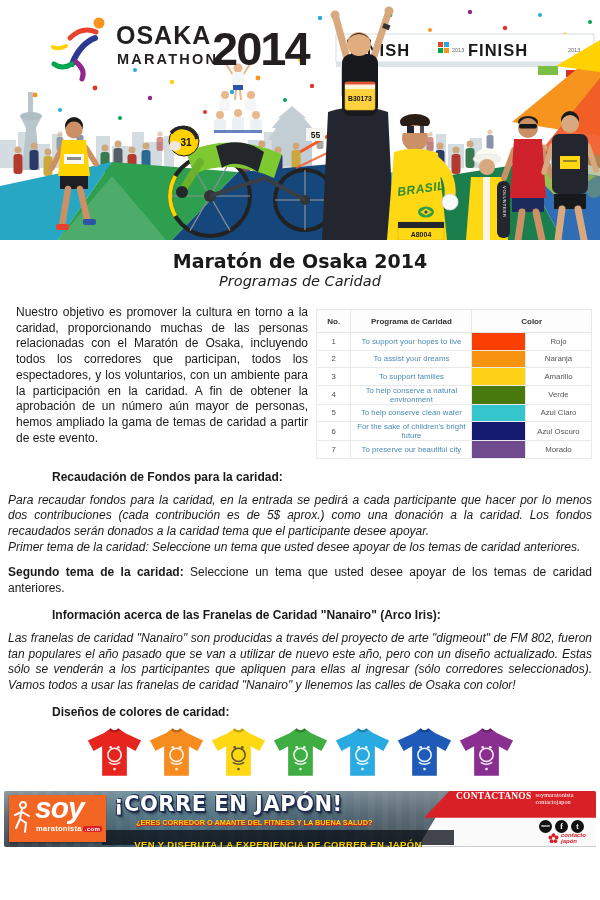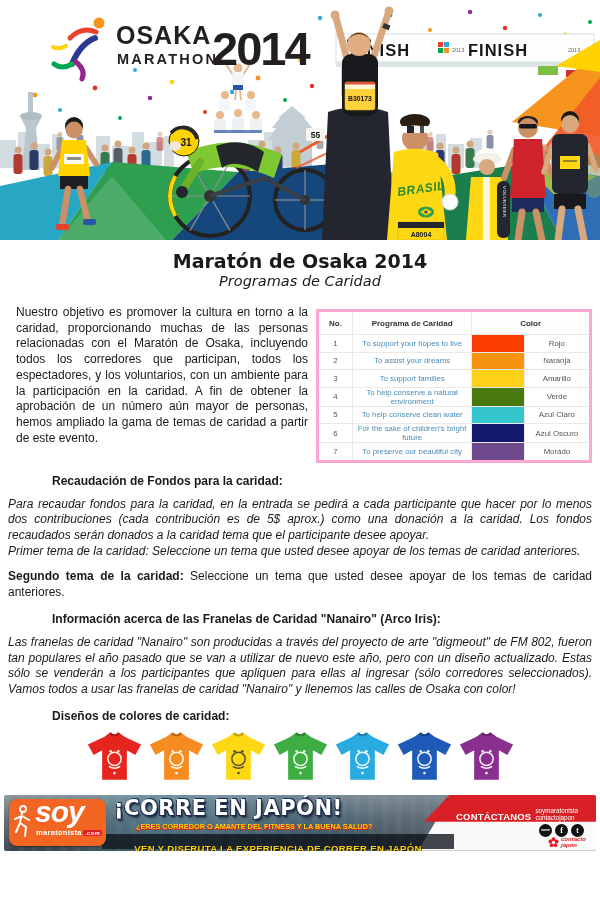--- a/index.html
+++ b/index.html
@@ -9,21 +9,21 @@
   .banner{display:block;width:600px;height:240px;}
   
   .page-title{text-align:center;margin-top:10px;}
   .page-title .t1{font-family:"DejaVu Sans",sans-serif;font-size:19px;font-weight:bold;}
   .page-title .t2{font-family:"DejaVu Sans",sans-serif;font-size:14.5px;font-style:italic;margin-top:1px;}
   
   .content{padding:0 8px;}
   .cols{display:flex;margin-top:8px;align-items:flex-start;}
   .intro{width:302px;margin:8px;font-size:12px;line-height:1.31;text-align:justify;}
   .tablewrap{margin-left:auto;margin-top:12px;}
-  table.charity{border-collapse:collapse;width:276px;border:3px solid #f9a8d4;background:#fff;}
+  table.charity{border-collapse:collapse;width:276px;border:1px solid #f9a8d4;background:#fff;}
   table.charity th{font-size:8px;color:#333;font-weight:bold;height:20px;border:1px solid #e6e6e6;background:#fdfdfd;}
   table.charity td{font-size:7.8px;text-align:center;height:16.5px;border:1px solid #e9e9e9;padding:0 2px;}
   td.no{width:30px;color:#555;}
   td.prog{width:118px;color:#4b8bb4;}
   td.swatch{width:50px;padding:0;}
   td.cname{width:62px;color:#555;}
   .sec{font-size:12px;font-weight:bold;margin:11px 0 0 0;padding-left:44px;}
   p.body{font-size:12px;line-height:1.31;text-align:justify;margin:9px 0 0 0;font-style:italic;}
   p.inline-label{font-size:12px;line-height:1.31;text-align:justify;margin:10px 0 0 0;}
   p.inline-label b{font-weight:bold;}
@@ -33,39 +33,39 @@
   
   .footer{position:relative;margin:13px 4px 0 4px;height:56px;overflow:hidden;border-radius:2px;
     background:linear-gradient(180deg,#8a959c 0%,#5c686f 45%,#39434a 100%);}
   .footer::before{content:"";position:absolute;inset:0;
     background:
       radial-gradient(circle at 28% 45%,rgba(70,140,170,.45),transparent 32%),
       radial-gradient(circle at 52% 60%,rgba(40,95,125,.40),transparent 26%),
       radial-gradient(circle at 70% 40%,rgba(90,110,125,.35),transparent 22%),
       repeating-linear-gradient(90deg,rgba(255,255,255,.05) 0 6px,transparent 6px 14px);}
   .soy-logo{position:absolute;left:5px;top:4px;width:97px;height:47px;background:#f26522;
-    border-radius:8px;z-index:3;box-shadow:0 1px 2px rgba(0,0,0,.4);}
+    border-radius:0;z-index:3;box-shadow:0 1px 2px rgba(0,0,0,.4);}
   .soy-runner{position:absolute;left:3px;top:4px;width:20px;height:38px;}
   .soy-word{position:absolute;left:26px;top:-4px;color:#fff;font-size:30px;font-weight:bold;
     font-style:italic;letter-spacing:-1px;}
   .soy-sub{position:absolute;left:27px;top:29px;color:#fff;font-size:7.5px;font-weight:bold;letter-spacing:.3px;}
   .soy-com{display:inline-block;background:#d92027;color:#fff;font-size:6px;padding:0 2px;border-radius:2px;margin-left:1px;}
   .headline{position:absolute;left:110px;top:1px;z-index:2;color:#fff;font-size:21px;font-weight:bold;
     font-family:"DejaVu Sans",sans-serif;letter-spacing:.5px;
     text-shadow:1.5px 1.5px 0 #1d2b50,-1px 1px 0 #1d2b50,1px -1px 0 #1d2b50,2px 3px 3px rgba(0,0,0,.55);}
   .question{position:absolute;left:132px;top:27px;z-index:2;color:#ffcf00;font-size:7.3px;font-weight:bold;
     text-shadow:.7px .7px 0 #c8241f,-.5px .5px 0 #c8241f;}
   .strip{position:absolute;left:98px;bottom:2px;width:352px;height:15px;z-index:2;
     background:rgba(14,19,27,.78);display:flex;align-items:center;justify-content:center;}
   .strip span{color:#ffd200;font-size:9.6px;font-weight:bold;letter-spacing:.3px;
     text-shadow:1px 1px 0 rgba(0,0,0,.7);margin-top:14px;}
   .right-white{position:absolute;right:0;top:0;bottom:0;width:178px;background:#fafafa;
     clip-path:polygon(19% 0,100% 0,100% 100%,0 100%);z-index:1;}
   .ribbon{position:absolute;right:0;top:0;width:172px;height:27px;background:#d92027;
-    clip-path:polygon(15% 0,100% 0,100% 100%,0 100%);z-index:2;display:flex;align-items:flex-end;}
+    clip-path:polygon(15% 0,100% 0,100% 100%,0 100%);z-index:2;display:flex;align-items:flex-start;font-family:Liberation Serif, serif;}
   .ribbon .c-label{color:#fff;font-size:9.5px;font-weight:bold;margin-left:32px;letter-spacing:.2px;}
   .ribbon .c-lines{margin-left:4px;color:#fff;font-size:6.3px;line-height:1.2;text-align:left;}
   .social{position:absolute;right:12px;top:29px;display:flex;gap:3px;z-index:3;}
   .soc{width:13px;height:13px;border-radius:50%;background:#111;color:#fff;display:flex;
     align-items:center;justify-content:center;font-weight:bold;}
   .soc.s-www{font-size:3.6px;}
   .soc.s-f{font-size:8px;font-family:"Liberation Serif",serif;}
   .soc.s-t{font-size:7px;}
   .partner{position:absolute;right:10px;bottom:2px;display:flex;align-items:center;gap:2px;z-index:3;}
   .partner .p-text{color:#d92027;font-size:6px;font-weight:bold;font-style:italic;line-height:1.05;}

